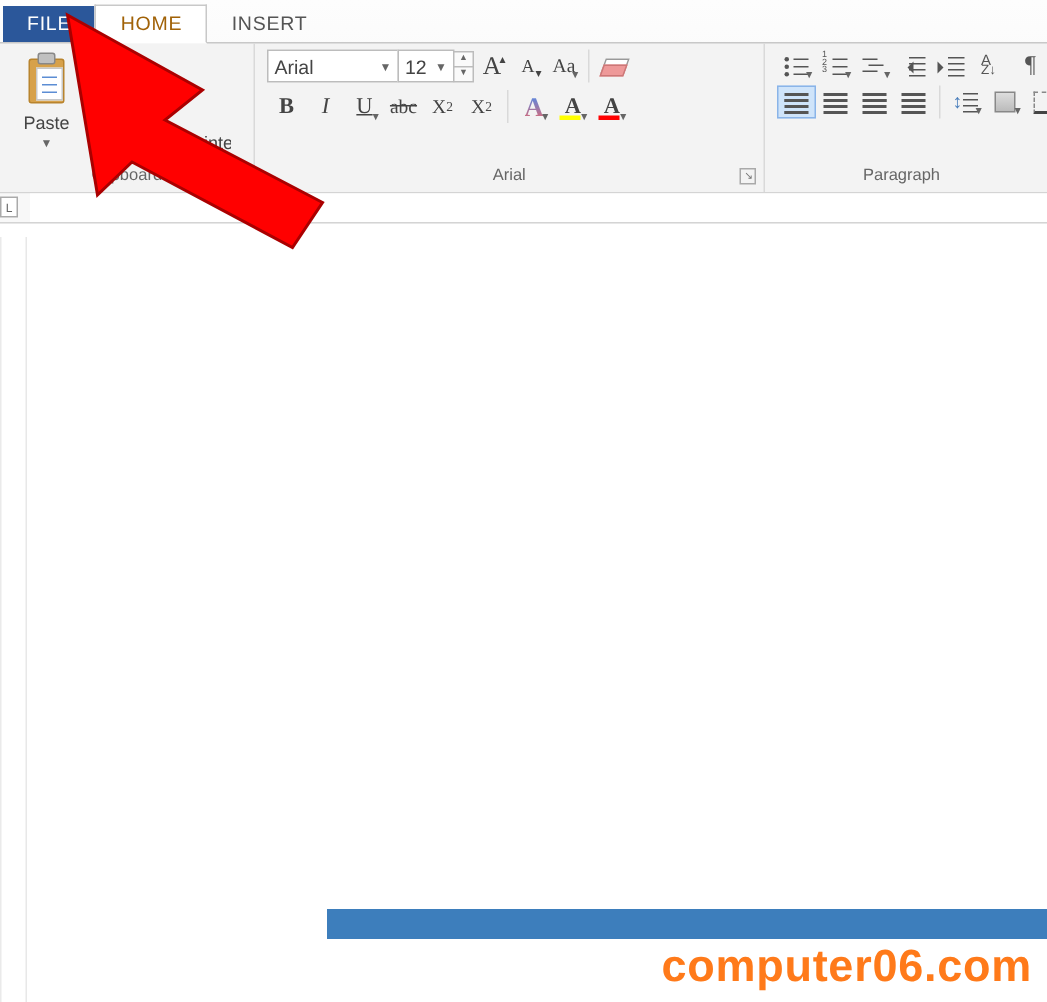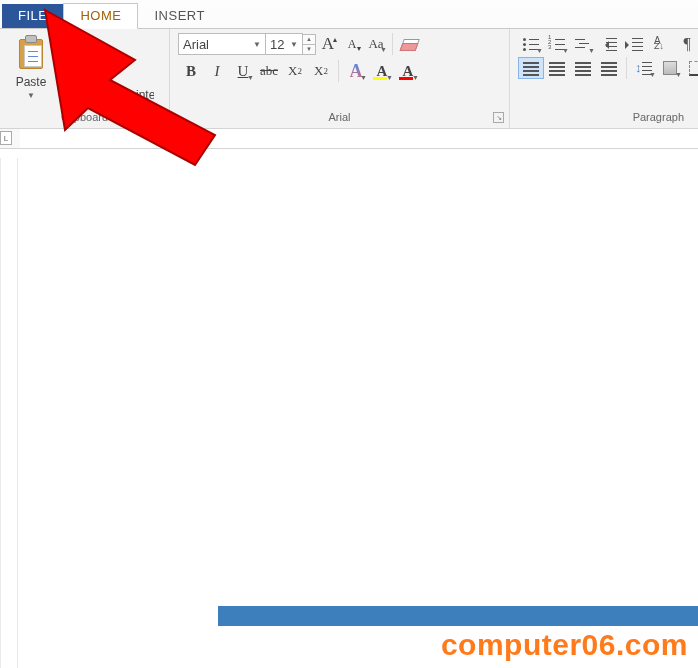--- a/index.html
+++ b/index.html
@@ -416,21 +416,21 @@
             <div class="pbtn">
                 <span class="shading"></span>
                 <span class="dd">▼</span>
               </div>
             <div class="pbtn">
                 <span class="borders"></span>
               </div>
           </div>
         </div>
       </div>
-      <div class="group-label" style="text-align:right;padding-right:6px;">
+      <div class="group-label" style="padding-right:6px;">
         <span>Paragraph</span>
       </div>
     </div>
 
   </div>
 </div>
 
 <div class="ruler">
   <div class="margin-box">L</div>
   <div class="page"></div>

